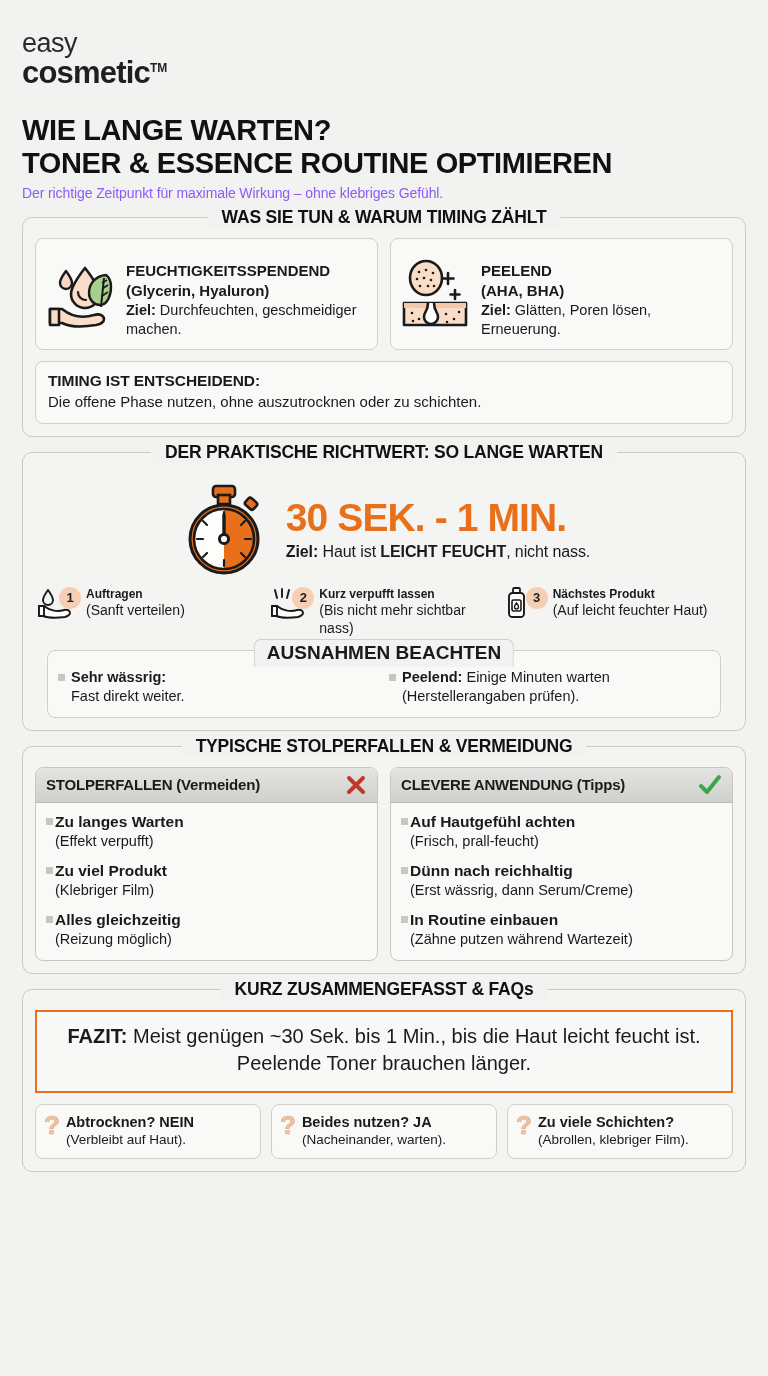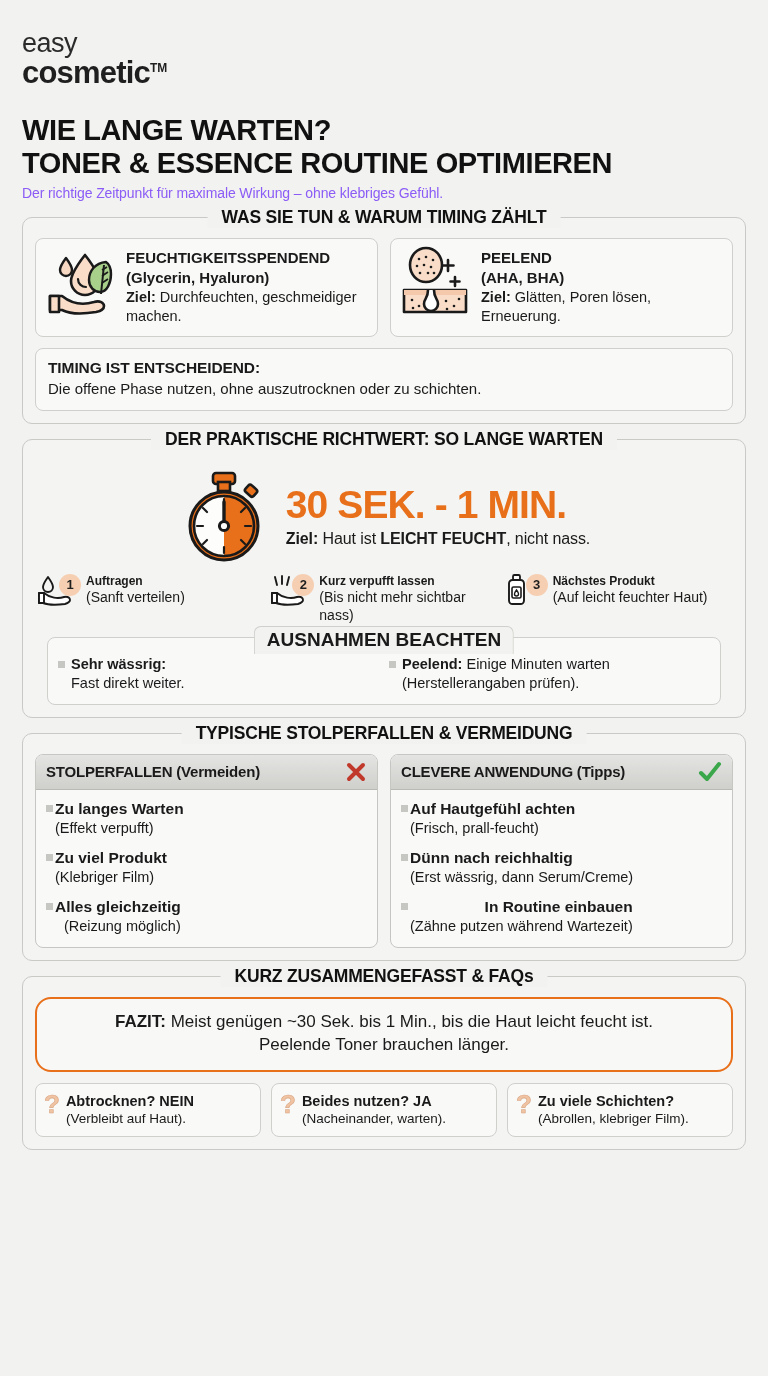--- a/index.html
+++ b/index.html
@@ -90,21 +90,21 @@
     background: rgba(255,255,255,0.45);
   }
 
   
   .two-col {
     display: flex;
     gap: 12px;
   }
   .two-col > .box {
     flex: 1;
-    padding: 7px 10px 10px 8px;
+    padding: 20px 10px 10px 8px;
     display: flex;
     align-items: flex-start;
     gap: 8px;
   }
   .ic { flex: 0 0 auto; }
   .col-text { font-size: 14.5px; line-height: 1.32; padding-top: 2px; }
   .col-text .t1 { font-weight: 700; font-size: 15px; }
   .col-text .t2 { font-weight: 700; font-size: 15px; }
   .col-text .t3 { font-weight: 400; }
   .col-text .t3 b { font-weight: 700; }
@@ -217,31 +217,31 @@
     border-bottom: 1.2px solid #b9b9b6;
     padding: 6px 10px;
     display: flex;
     align-items: center;
     justify-content: space-between;
     gap: 6px;
   }
   .pf-head span.lbl { font-size: 15px; font-weight: 700; letter-spacing: -0.2px; }
   .pf-body { padding: 9px 10px 11px 10px; }
   .pf-item { display: flex; gap: 2px; align-items: flex-start; margin-bottom: 10px; }
-  .pf-item:last-child { margin-bottom: 0; text-align: right; }
+  .pf-item:last-child { margin-bottom: 0; }
   .pf-txt { font-size: 14.5px; line-height: 1.3; }
   .pf-txt .pt { font-weight: 700; font-size: 15.5px; }
 
   
   .fazit {
     border: 2.4px solid #e8701a;
-    border-radius: 16px;
+    border-radius: 0;
     padding: 11px 14px 13px 14px;
     text-align: center;
-    font-size: 17px;
+    font-size: 20px;
     line-height: 1.38;
     background: rgba(255,255,255,0.4);
     margin-bottom: 11px;
   }
   .fazit b { font-weight: 700; }
 
   .faq-row { display: flex; gap: 10px; }
   .faq-card {
     flex: 1;
     border: 1.2px solid #cfcfcc;

